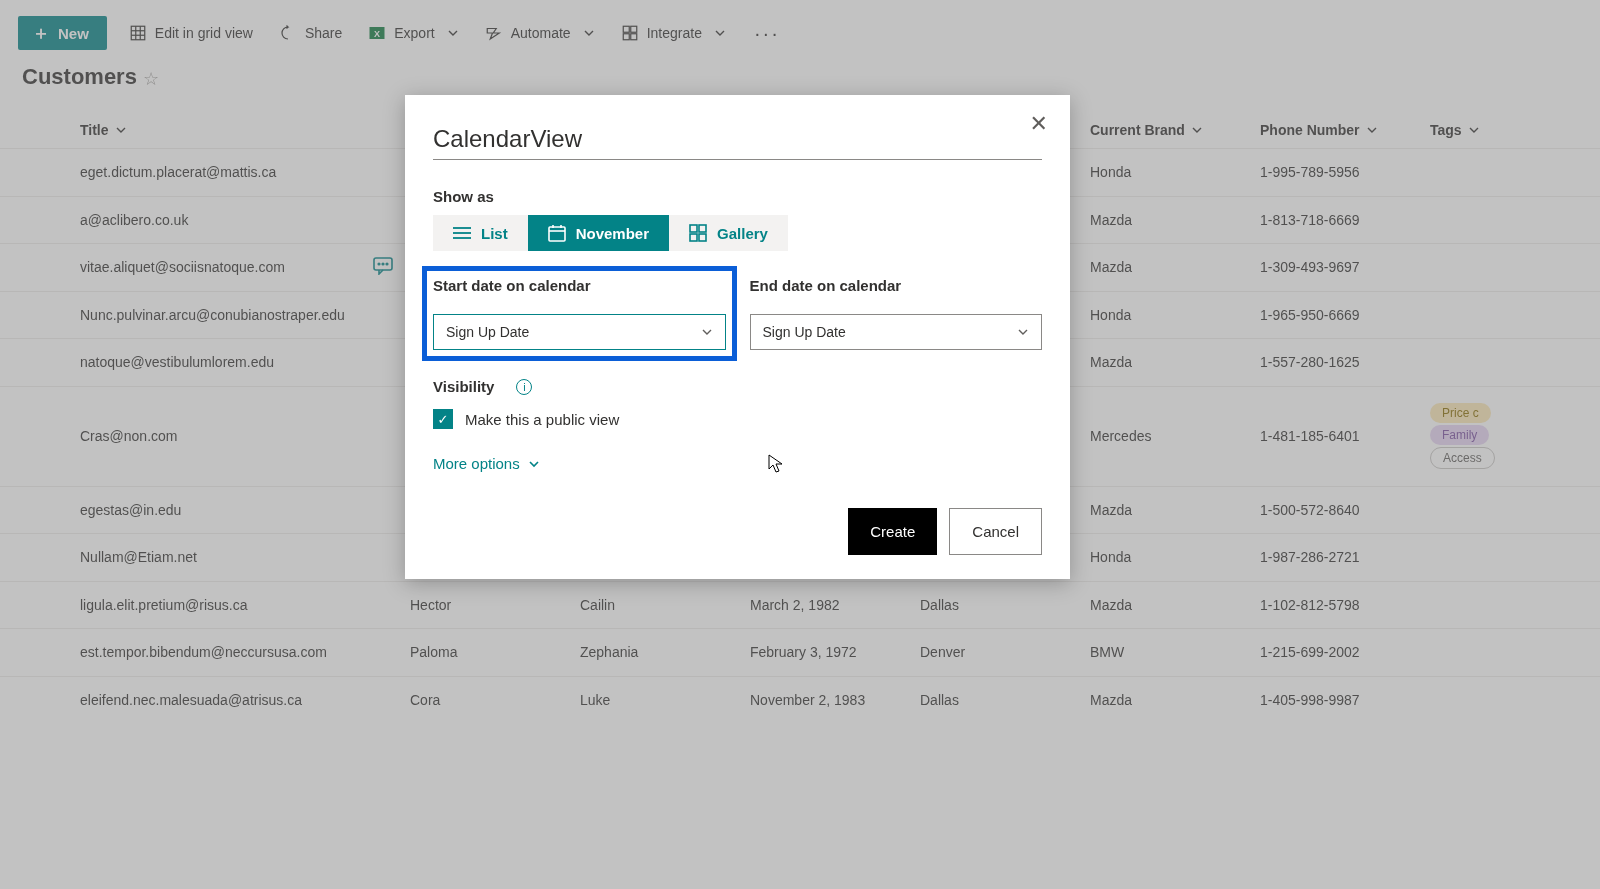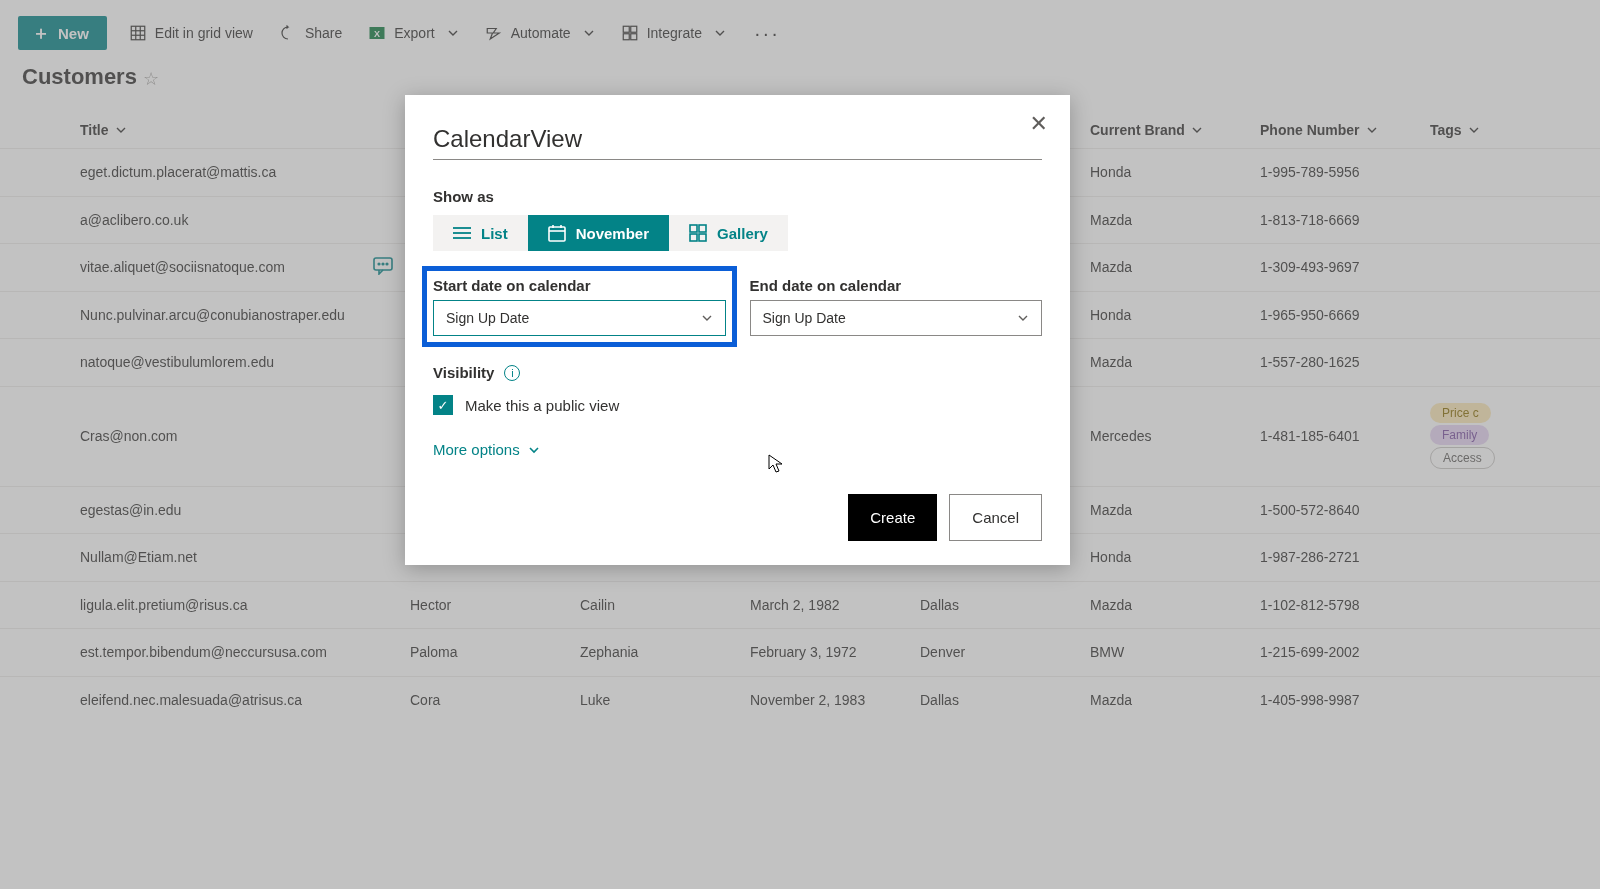--- a/index.html
+++ b/index.html
@@ -46,26 +46,26 @@
   .fld-label { font-size: 15px; color: #323130; margin-bottom: 10px; font-weight: 600; }
   .view-name-input { width: 100%; border: none; border-bottom: 1px solid #8a8886; font-size: 24px; color: #323130; padding: 4px 0 6px; outline: none; margin-bottom: 28px; }
 
   .showas-row { display: flex; gap: 0; margin-bottom: 26px; }
   .showas-btn { display: inline-flex; align-items: center; gap: 10px; padding: 9px 20px; background: #f3f2f1; border: none; font-size: 15px; font-weight: 600; color: #038387; cursor: pointer; }
   .showas-btn.active { background: #038387; color: #fff; }
   .showas-btn svg { flex-shrink: 0; }
 
   .date-row { display: flex; gap: 24px; margin-bottom: 28px; }
   .date-col { flex: 1; }
-  .date-col .lbl { font-size: 15px; color: #323130; margin-bottom: 6px; font-weight: 600; }
+  .date-col .lbl { font-size: 15px; color: #323130; margin-bottom: 20px; font-weight: 600; }
   .highlight-box { border: 5px solid #0b5ed7; padding: 6px; margin: -11px; }
   .select { width: 100%; height: 36px; border: 1px solid #8a8886; display: flex; align-items: center; justify-content: space-between; padding: 0 12px; font-size: 14px; color: #323130; background: #fff; cursor: pointer; }
   .select.focused { border: 1.5px solid #038387; }
 
-  .vis-row { display: flex; align-items: center; gap: 10px; margin-bottom: 14px; }
+  .vis-row { display: flex; align-items: center; gap: 22px; margin-bottom: 14px; }
   .vis-row .lbl { font-size: 15px; font-weight: 600; color: #323130; }
   .info-ic { width: 16px; height: 16px; border: 1px solid #038387; border-radius: 50%; color: #038387; font-size: 11px; display: inline-flex; align-items: center; justify-content: center; }
 
   .chk-row { display: flex; align-items: center; gap: 12px; margin-bottom: 26px; }
   .chkbox { width: 20px; height: 20px; background: #038387; display: inline-flex; align-items: center; justify-content: center; color: #fff; font-size: 13px; cursor: pointer; }
   .chk-label { font-size: 15px; color: #323130; }
 
   .more-opts { color: #038387; font-size: 15px; display: inline-flex; align-items: center; gap: 8px; cursor: pointer; margin-bottom: 36px; justify-content: center; }
 
   .modal-actions { display: flex; justify-content: flex-end; gap: 12px; }

